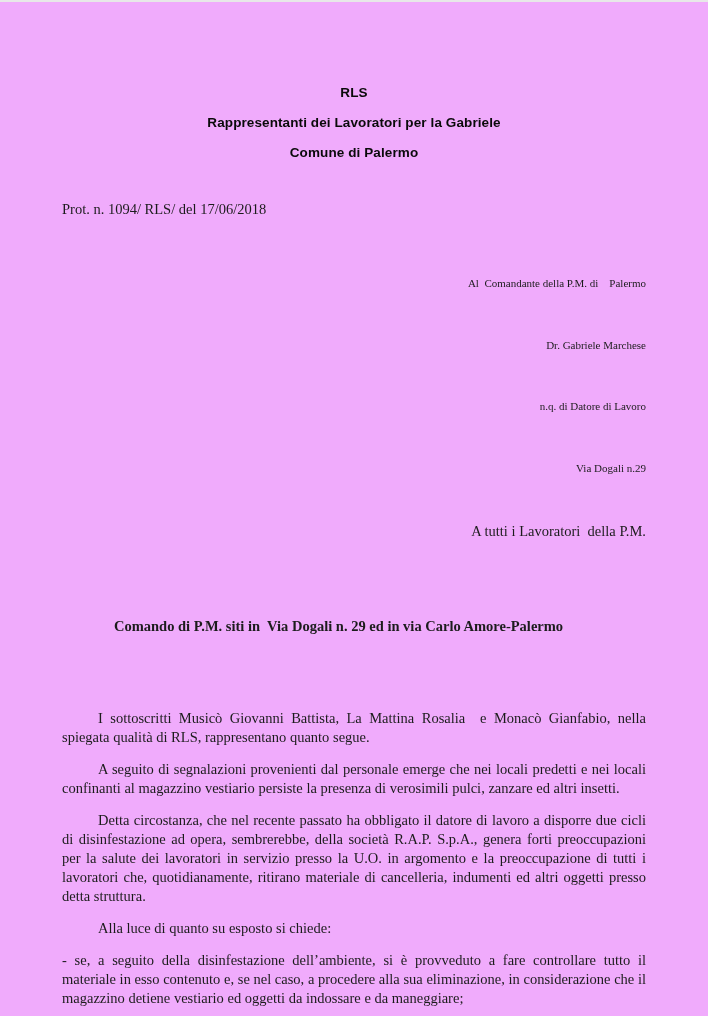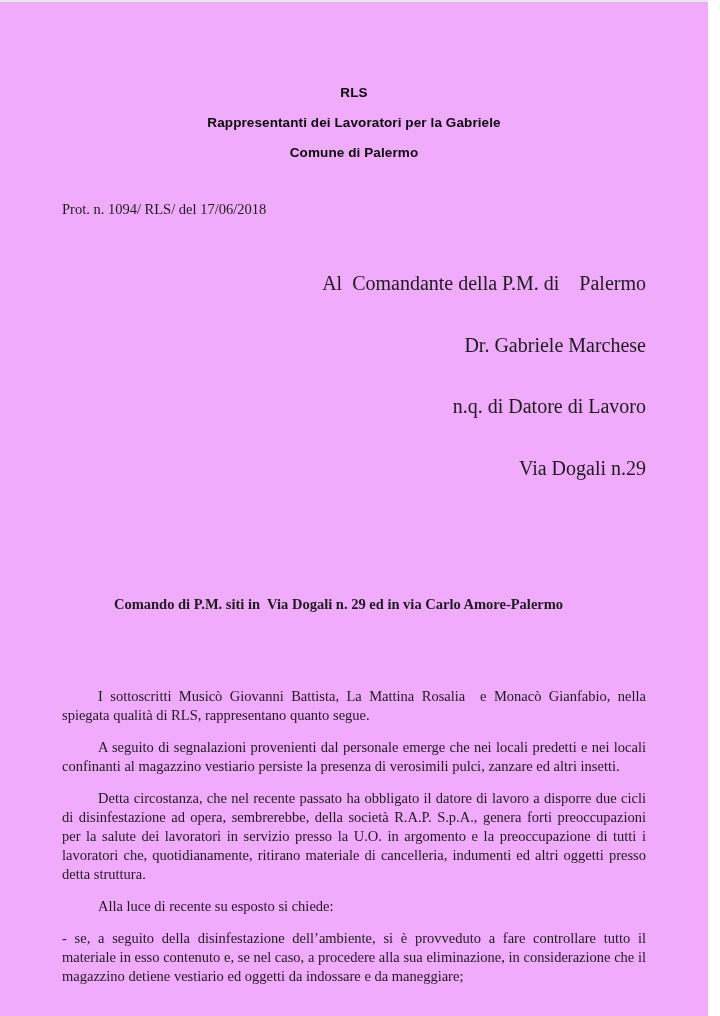--- a/index.html
+++ b/index.html
@@ -39,21 +39,21 @@
     margin-bottom: 16px;
   }
   .prot {
     margin-top: 40px;
     font-size: 14.5px;
     line-height: 18px;
   }
   .recipient {
     margin-top: 14px;
     text-align: right;
-    font-size: 20px;
+    font-size: 11px;
     line-height: 20.5px;
     white-space: pre;
   }
   .all-workers {
     margin-top: 2px;
     text-align: right;
     font-size: 14.5px;
     line-height: 20px;
     white-space: pre;
   }
@@ -99,28 +99,29 @@
 
     <div class="prot">Prot. n. 1094/ RLS/ del 17/06/2018</div>
 
     <div class="recipient">
       <div>Al  Comandante della P.M. di    Palermo</div>
       <div>Dr. Gabriele Marchese</div>
       <div>n.q. di Datore di Lavoro</div>
       <div>Via Dogali n.29</div>
     </div>
 
+    <div class="all-workers">A tutti i Lavoratori  della P.M.</div>
 
     <div class="subject">
       <div class="subject-l2">Comando di P.M. siti in  Via Dogali n. 29 ed in via Carlo Amore-Palermo</div>
     </div>
 
     <div class="body-text">
       <p class="ind">I sottoscritti Musicò Giovanni Battista, La Mattina Rosalia  e Monacò Gianfabio, nella spiegata qualità di RLS, rappresentano quanto segue.</p>
       <p class="ind">A seguito di segnalazioni provenienti dal personale emerge che nei locali predetti e nei locali confinanti al magazzino vestiario persiste la presenza di verosimili pulci, zanzare ed altri insetti.</p>
       <p class="ind">Detta circostanza, che nel recente passato ha obbligato il datore di lavoro a disporre due cicli di disinfestazione ad opera, sembrerebbe, della società R.A.P. S.p.A., genera forti preoccupazioni per la salute dei lavoratori in servizio presso la U.O. in argomento e la preoccupazione di tutti i lavoratori che, quotidianamente, ritirano materiale di cancelleria, indumenti ed altri oggetti presso detta struttura.</p>
-      <p class="ind">Alla luce di recente su esposto si chiede:</p>
+      <p class="ind">Alla luce di quanto su esposto si chiede:</p>
       <p class="bullet">- se, a seguito della disinfestazione dell’ambiente, si è provveduto a fare controllare tutto il materiale in esso contenuto e, se nel caso, a procedere alla sua eliminazione, in considerazione che il magazzino detiene vestiario ed oggetti da indossare e da maneggiare;</p>
 
     </div>
 
   </div>
 </div>
 
 </body></html>

